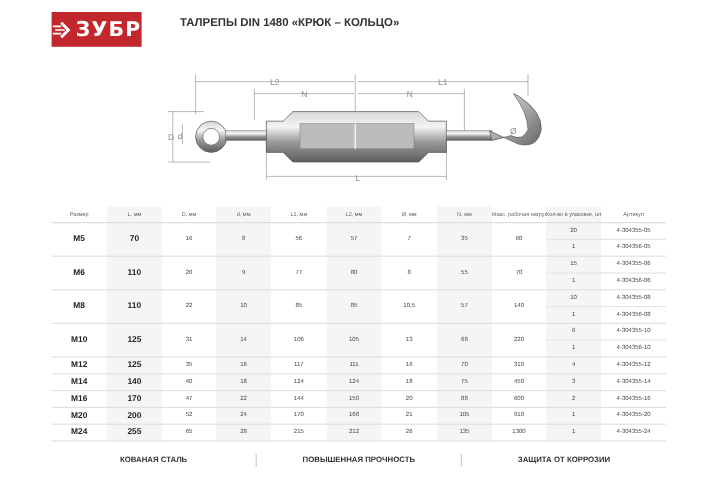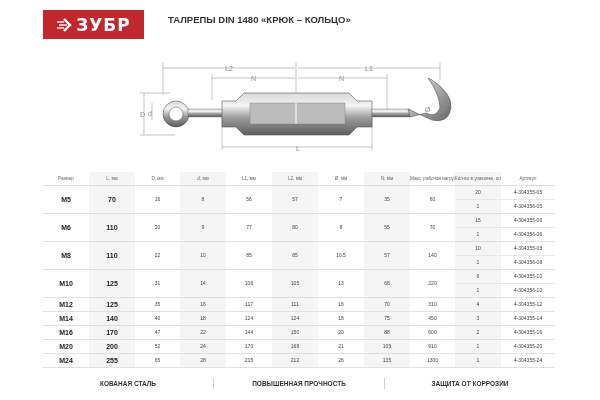--- a/index.html
+++ b/index.html
@@ -1,20 +1,20 @@
 <!DOCTYPE html>
 <html><head>
 <meta charset="utf-8">
 <style>
   * { margin:0; padding:0; box-sizing:border-box; }
   body { width:600px; height:400px; background:#ffffff; font-family:"Liberation Sans", sans-serif; position:relative; overflow:hidden; color:#222; }
-  .logo { position:absolute; left:43px; top:10px; width:101px; height:29px; background:#c1272d; display:flex; align-items:center; justify-content:center; gap:4px; }
+  .logo { position:absolute; left:43px; top:10px; width:75px; height:29px; background:#c1272d; display:flex; align-items:center; justify-content:center; gap:4px; }
   .logo-arrow { width:16px; height:14px; }
   .logo-text { color:#fff; font-weight:bold; font-size:17px; letter-spacing:1px; font-family:"DejaVu Sans", sans-serif; }
-  .title { position:absolute; left:168px; top:13px; font-size:9.5px; font-weight:bold; color:#333; line-height:13px; }
+  .title { position:absolute; left:150px; top:13px; font-size:9.5px; font-weight:bold; color:#333; line-height:13px; }
   .drawing { position:absolute; left:140px; top:55px; width:330px; height:110px; }
   table.spec { position:absolute; left:43px; top:172px; border-collapse:collapse; width:512px; table-layout:fixed; }
   table.spec th { font-size:4.6px; font-weight:normal; color:#666; height:13px; border-bottom:1px solid #ddd; text-align:center; white-space:nowrap; overflow:hidden; }
   table.spec td { font-size:5px; color:#444; text-align:center; border-bottom:1px solid #e0e0e0; height:14px; padding:0; }
   table.spec td.size, table.spec td.len { font-size:7px; font-weight:bold; color:#222; }
   table.spec .sh { background:#f4f5f4; }
   table.spec td.sub { border-bottom:1px solid #e6e6e6; }
   .footer { position:absolute; left:43px; top:380px; width:512px; display:flex; }
   .footer-item { flex:1; text-align:center; font-size:6.5px; font-weight:bold; color:#333; }
   .footer-div { width:1px; height:11px; background:#ccc; margin-top:-2px; }

